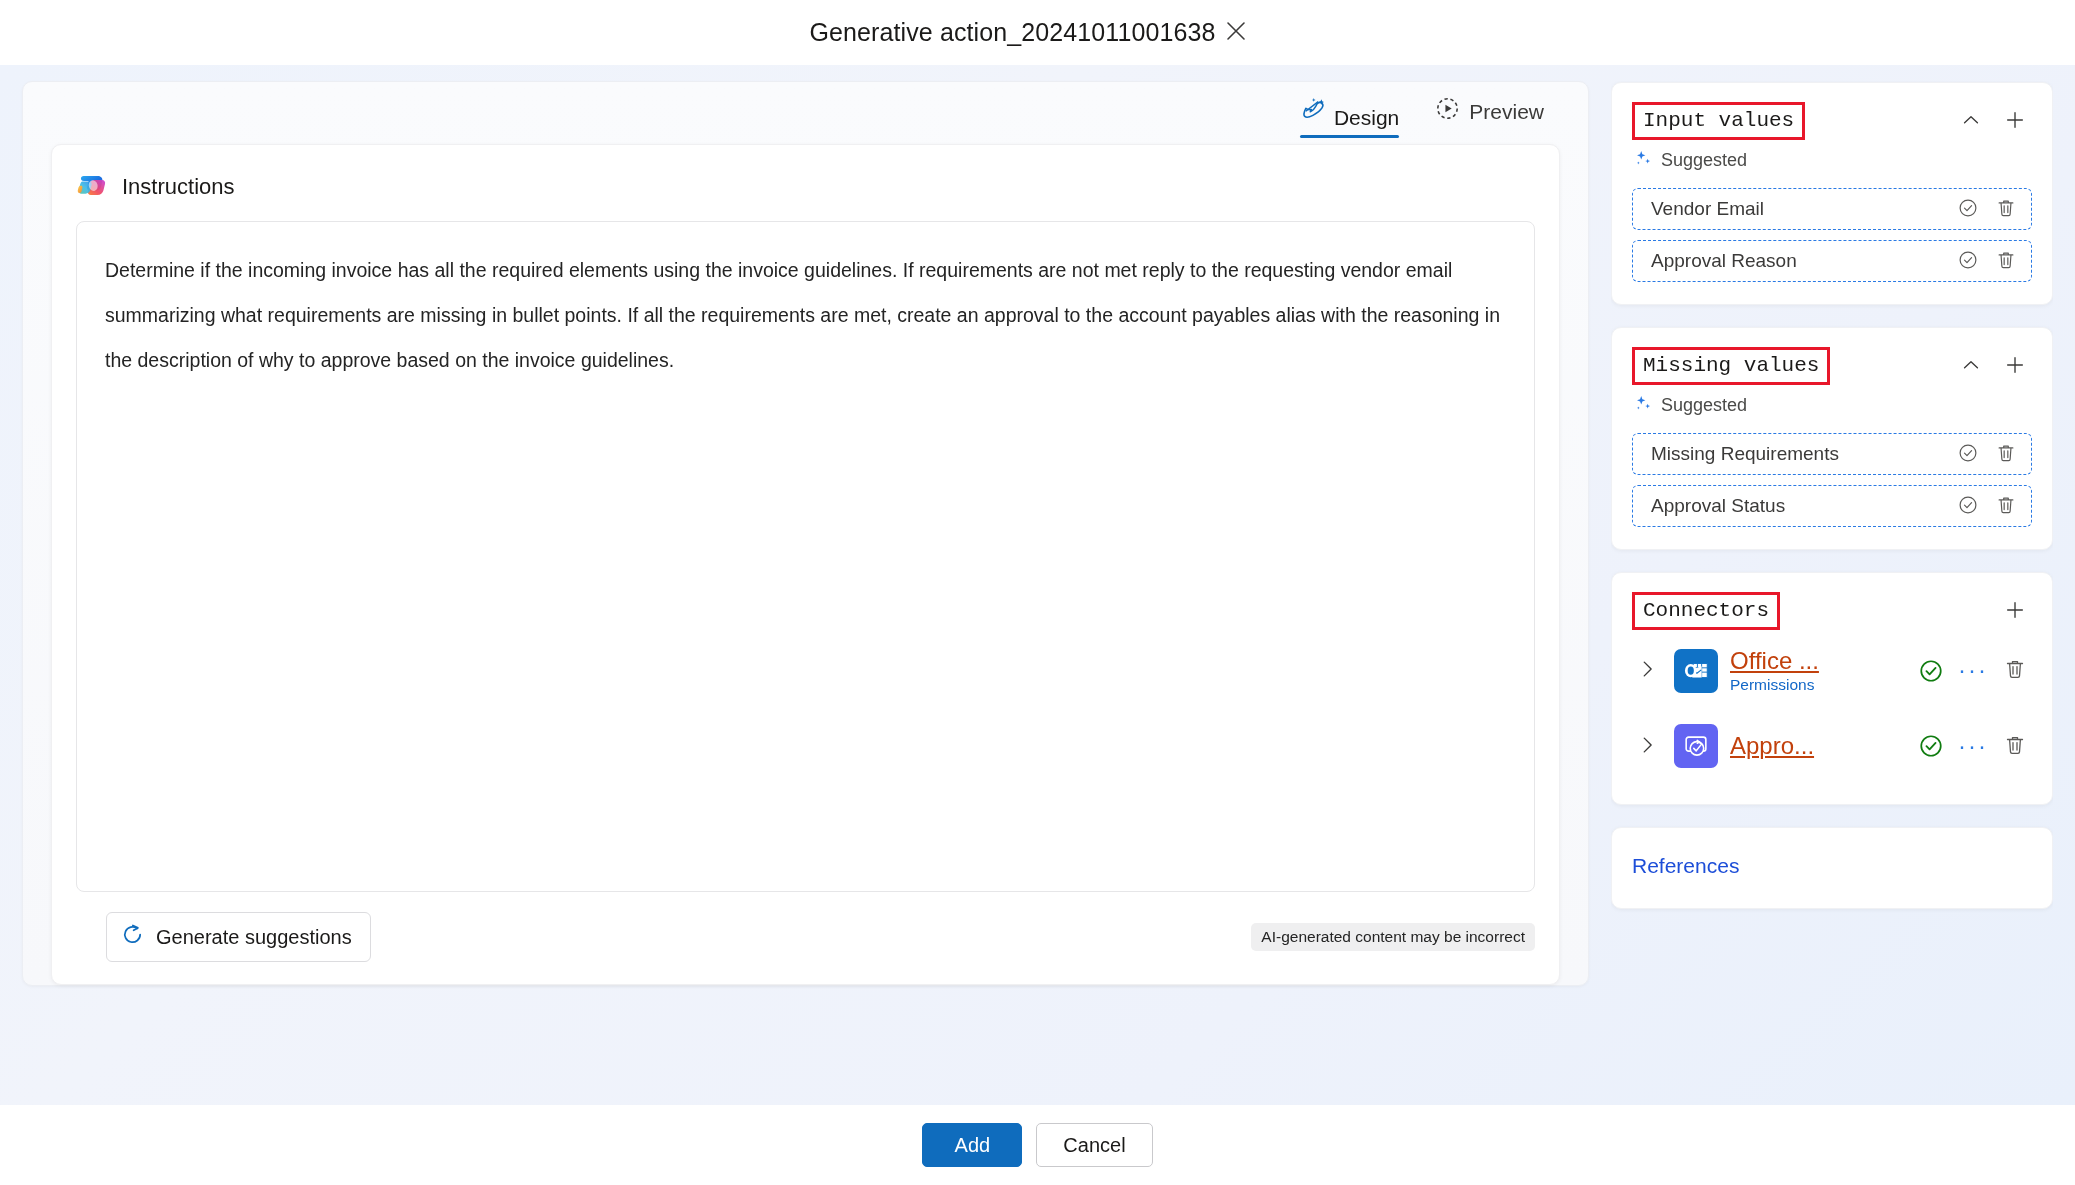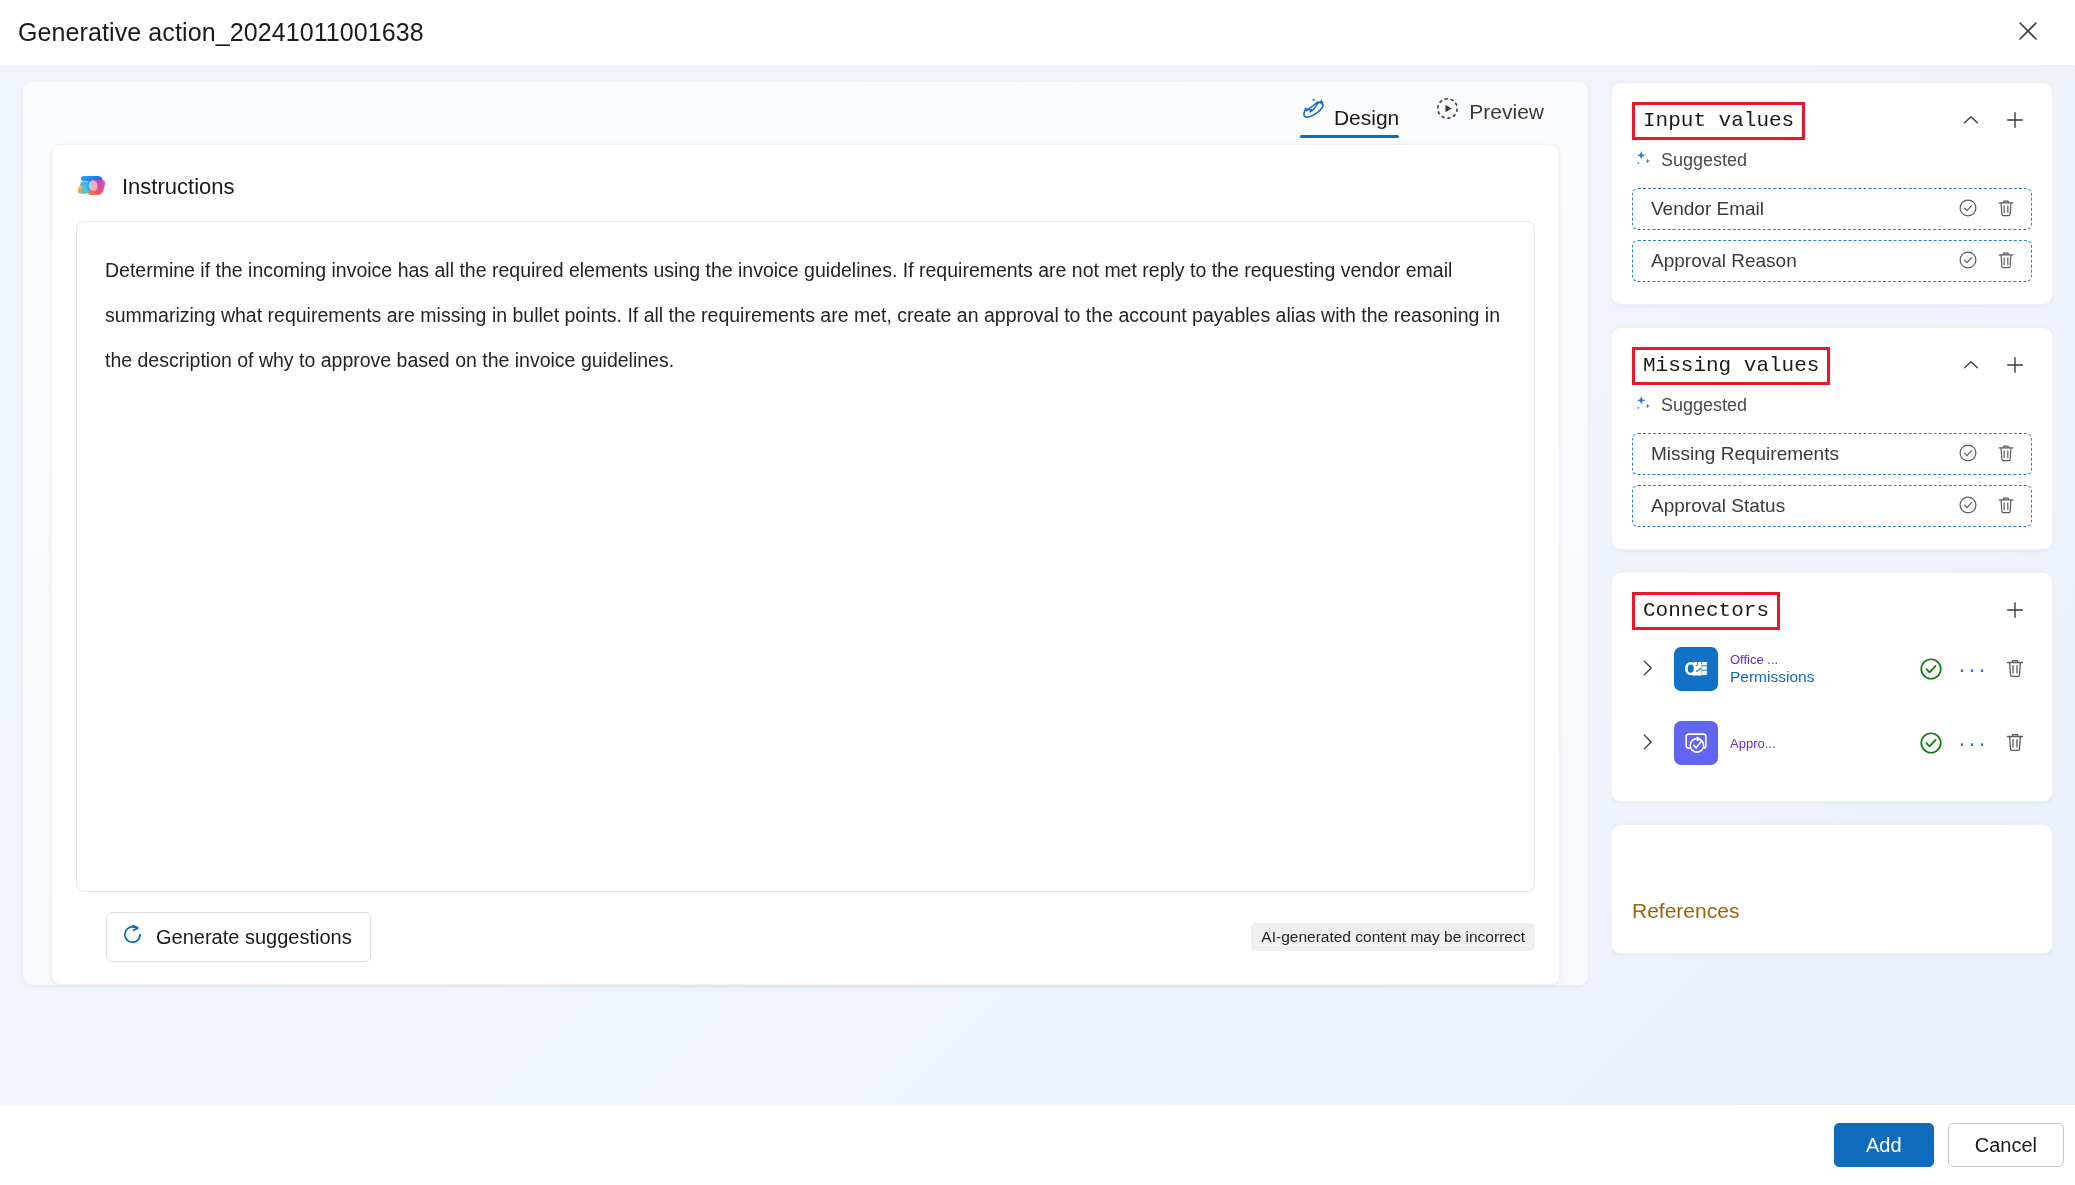--- a/index.html
+++ b/index.html
@@ -2,21 +2,21 @@
 <html><head>
 <meta charset="utf-8">
 <style>
   * { box-sizing: border-box; margin: 0; padding: 0; }
   html, body {
     width: 2075px; height: 1185px;
     font-family: "Liberation Sans", sans-serif;
     background: #ffffff;
     overflow: hidden;
   }
-  .dialog { position: relative; width: 2075px; height: 1185px; display: flex; flex-direction: column; background:#fff; }
+  .dialog { position: relative; width: 2075px; height: 1185px; display: flex; flex-direction: column; background:#fff;align-items:center; }
 
   
   .dlg-header {
     height: 65px; flex: 0 0 65px;
     display: flex; align-items: center;
     padding: 0 26px 0 18px;
     background:#fff;
   }
   .dlg-title { font-size: 25px; color:#1b1a19; font-weight:400; letter-spacing:.1px; }
   .spacer { flex:1 1 auto; }
@@ -121,27 +121,27 @@
   .value-name { font-size:19px; color:#3b3a39; flex:1 1 auto; }
   .value-actions { display:flex; align-items:center; gap:4px; }
 
   
   .conn-row { display:flex; align-items:center; gap:12px; padding: 16px 0 14px 0; }
   .chev-btn { width:30px; height:30px; display:flex; align-items:center; justify-content:center; cursor:pointer; background:none; border:none;}
   .conn-logo { width:44px; height:44px; border-radius:7px; display:flex; align-items:center; justify-content:center; flex:0 0 44px;}
   .conn-logo.outlook { background:#1072c6; }
   .conn-logo.approvals { background:#6264f2; }
   .conn-texts { display:flex; flex-direction:column; gap:1px; width:120px; }
-  .conn-name { font-size:13px; color:#6d28d9; white-space:nowrap; overflow:hidden; }
+  .conn-name { font-size:24px; color:#c2410c; white-space:nowrap; overflow:hidden;text-decoration:underline; }
   .conn-perm { font-size:15.5px; color:#1267c7; cursor:pointer; }
   .conn-actions { margin-left:auto; display:flex; align-items:center; gap:8px; }
   .ellipsis { color:#2a7ae4; font-size:24px; letter-spacing:2px; line-height:.6; padding:0 2px;}
 
   .refs-panel { padding: 26px 20px 30px 20px; }
-  .refs-title { font-size:21px; color:#a16207;margin-top:48px; }
+  .refs-title { font-size:21px; color:#1d4ed8; }
 
   
   .dlg-footer {
     flex: 0 0 80px; height:80px; background:#fff;
     display:flex; align-items:center; justify-content:flex-end;
     gap: 14px; padding: 0 11px;
   }
   .btn {
     font-size:20px; border-radius:5px; cursor:pointer;
     padding: 0 26px; height:44px; display:flex; align-items:center; justify-content:center;

